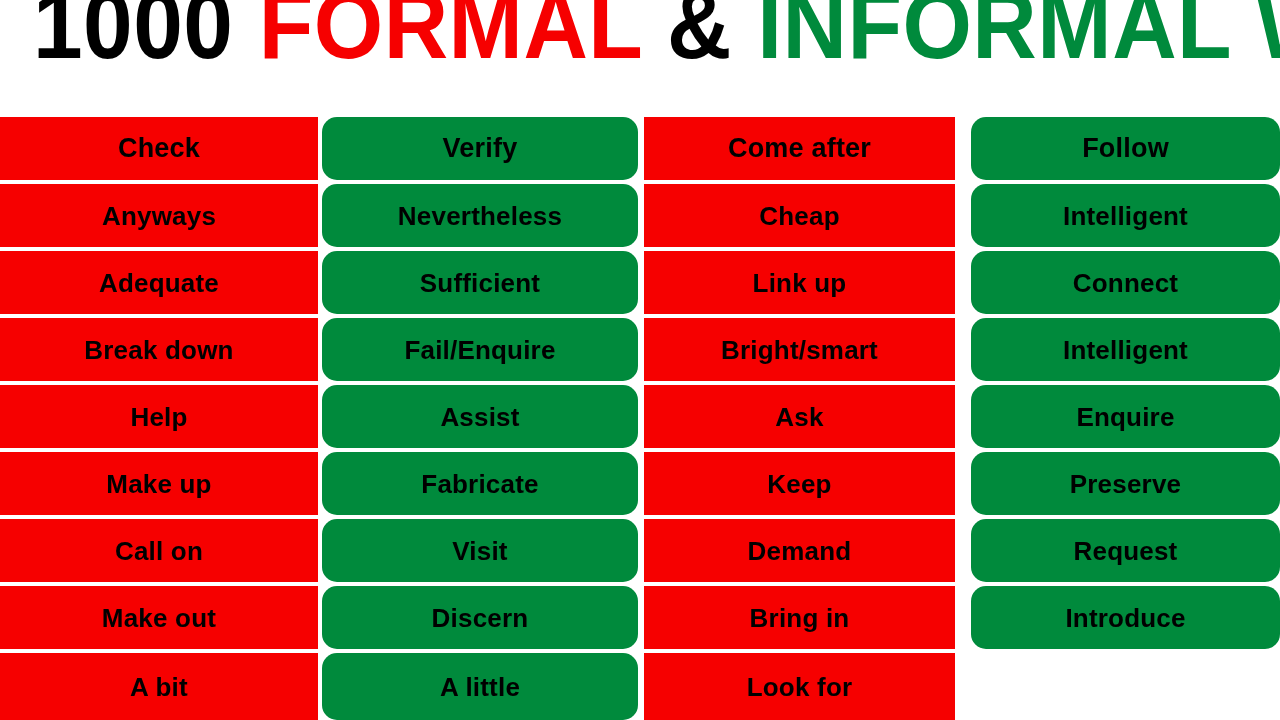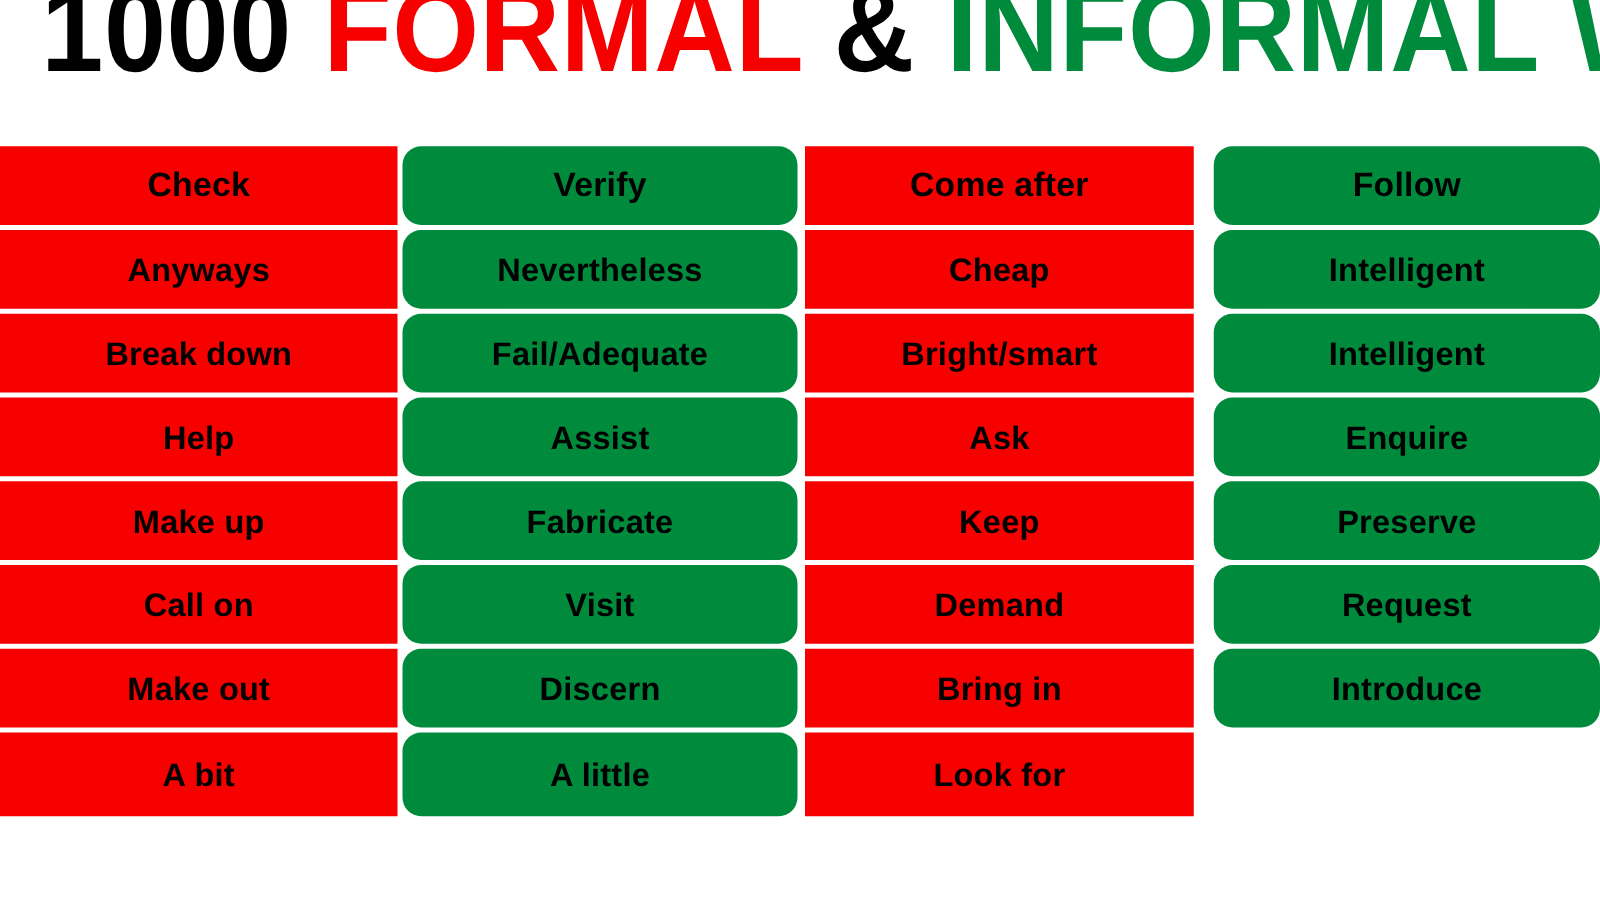--- a/index.html
+++ b/index.html
@@ -120,24 +120,30 @@
       <div class="cell c4 formal">Follow</div>
     </div>
 
     <div class="row">
       <div class="cell c1 informal">Anyways</div>
       <div class="cell c2 formal">Nevertheless</div>
       <div class="cell c3 informal">Cheap</div>
       <div class="cell c4 formal">Intelligent</div>
     </div>
 
+    <div class="row">
+      <div class="cell c1 informal">Adequate</div>
+      <div class="cell c2 formal">Sufficient</div>
+      <div class="cell c3 informal">Link up</div>
+      <div class="cell c4 formal">Connect</div>
+    </div>
 
     <div class="row">
       <div class="cell c1 informal">Break down</div>
-      <div class="cell c2 formal">Fail/Adequate</div>
+      <div class="cell c2 formal">Fail/Enquire</div>
       <div class="cell c3 informal">Bright/smart</div>
       <div class="cell c4 formal">Intelligent</div>
     </div>
 
     <div class="row">
       <div class="cell c1 informal">Help</div>
       <div class="cell c2 formal">Assist</div>
       <div class="cell c3 informal">Ask</div>
       <div class="cell c4 formal">Enquire</div>
     </div>

